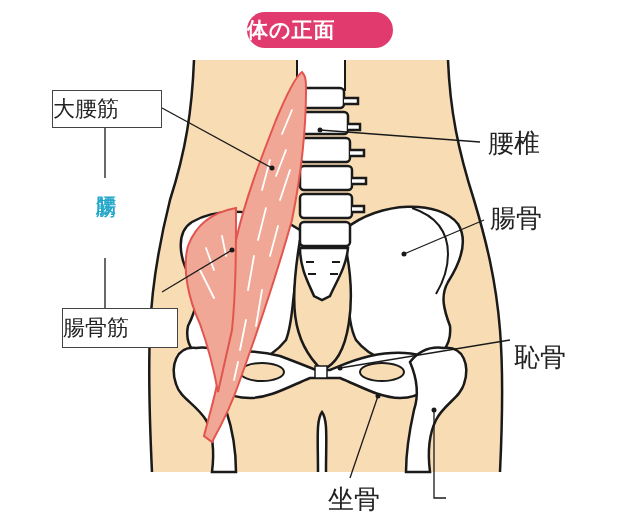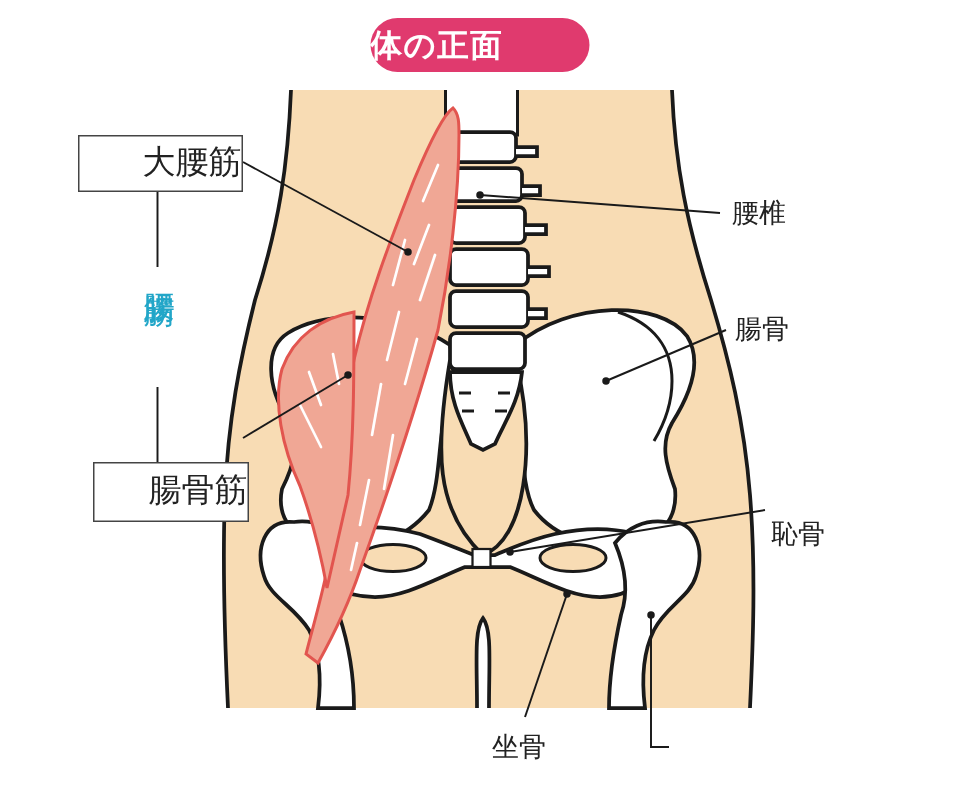--- a/index.html
+++ b/index.html
@@ -6,26 +6,26 @@
     body { width: 640px; height: 526px; position: relative; overflow: hidden;
            font-family: "DejaVu Sans", sans-serif; }
     #stage { position: absolute; left: 0; top: 0; width: 640px; height: 526px; }
     .title-pill {
       position: absolute; left: 247px; top: 12px; width: 146px; height: 36px;
       background: #e03a6e; border-radius: 18px; color: #fff;
       font-size: 21px; font-weight: bold; line-height: 36px; text-align: left;
       letter-spacing: 1px;
     }
     .label {
-      position: absolute; color: #222; font-size: 18px; line-height: 26px;
+      position: absolute; color: #222; font-size: 26px; line-height: 26px;
       white-space: nowrap;
     }
     .boxed {
       position: absolute; border: 1.5px solid #444; background: #fff;
-      color: #222; font-size: 22px; text-align: right; box-sizing: border-box;
+      color: #222; font-size: 22px; text-align: left; box-sizing: border-box;
     }
     .vtext {
       position: absolute; color: #22a6c8; font-size: 21px; line-height: 24px;
       width: 26px; text-align: center; writing-mode: vertical-rl;
       text-orientation: upright; letter-spacing: 0px;
     }
   </style>
 </head>
 <body>
 
@@ -120,19 +120,19 @@
       <circle cx="340" cy="368" r="2.5"></circle>
         <circle cx="378" cy="396" r="2.5"></circle>
       <circle cx="434" cy="410" r="2.5"></circle>
     </g>
   </svg>
 
   <div class="title-pill">体の正面</div>
 
   <div class="boxed" style="left:52px;top:90px;width:110px;height:38px;line-height:35px;">大腰筋</div>
   <div class="vtext" style="left:92px;top:180px;">腸腰筋</div>
-  <div class="boxed" style="left:62px;top:308px;width:104px;height:40px;line-height:37px;padding-left:36px;">腸骨筋</div>
+  <div class="boxed" style="left:62px;top:308px;width:116px;height:40px;line-height:37px;">腸骨筋</div>
 
   <div class="label" style="left:488px;top:130px;">腰椎</div>
   <div class="label" style="left:490px;top:206px;font-family:Liberation Serif, serif;">腸骨</div>
   <div class="label" style="left:514px;top:344px;">恥骨</div>
   <div class="label" style="left:328px;top:486px;">坐骨</div>
 </div>
 
 </body></html>

